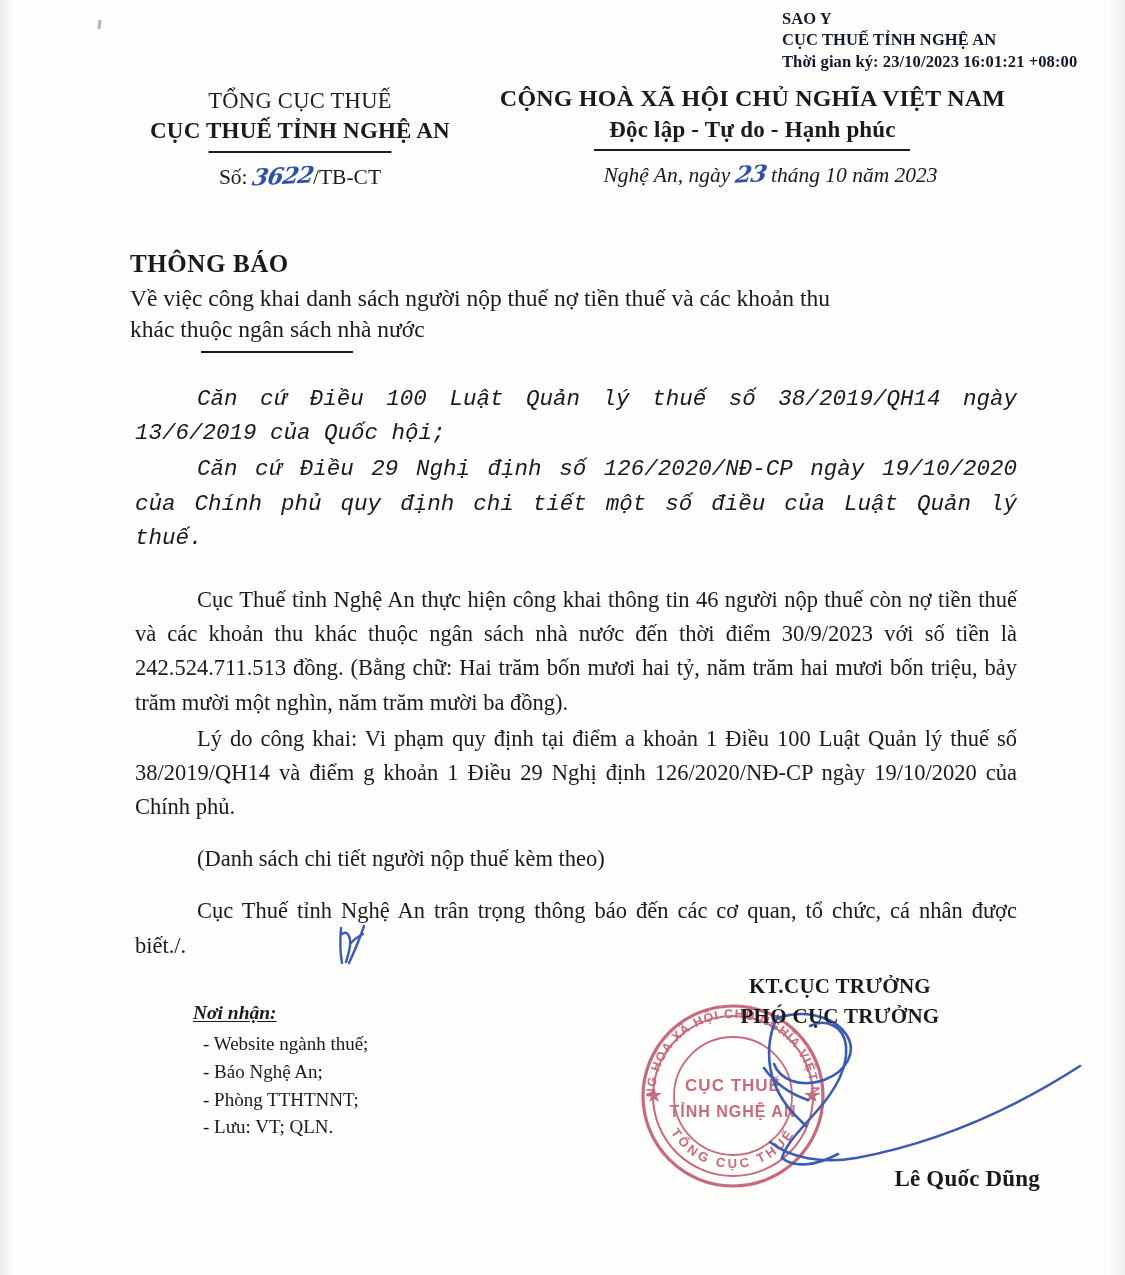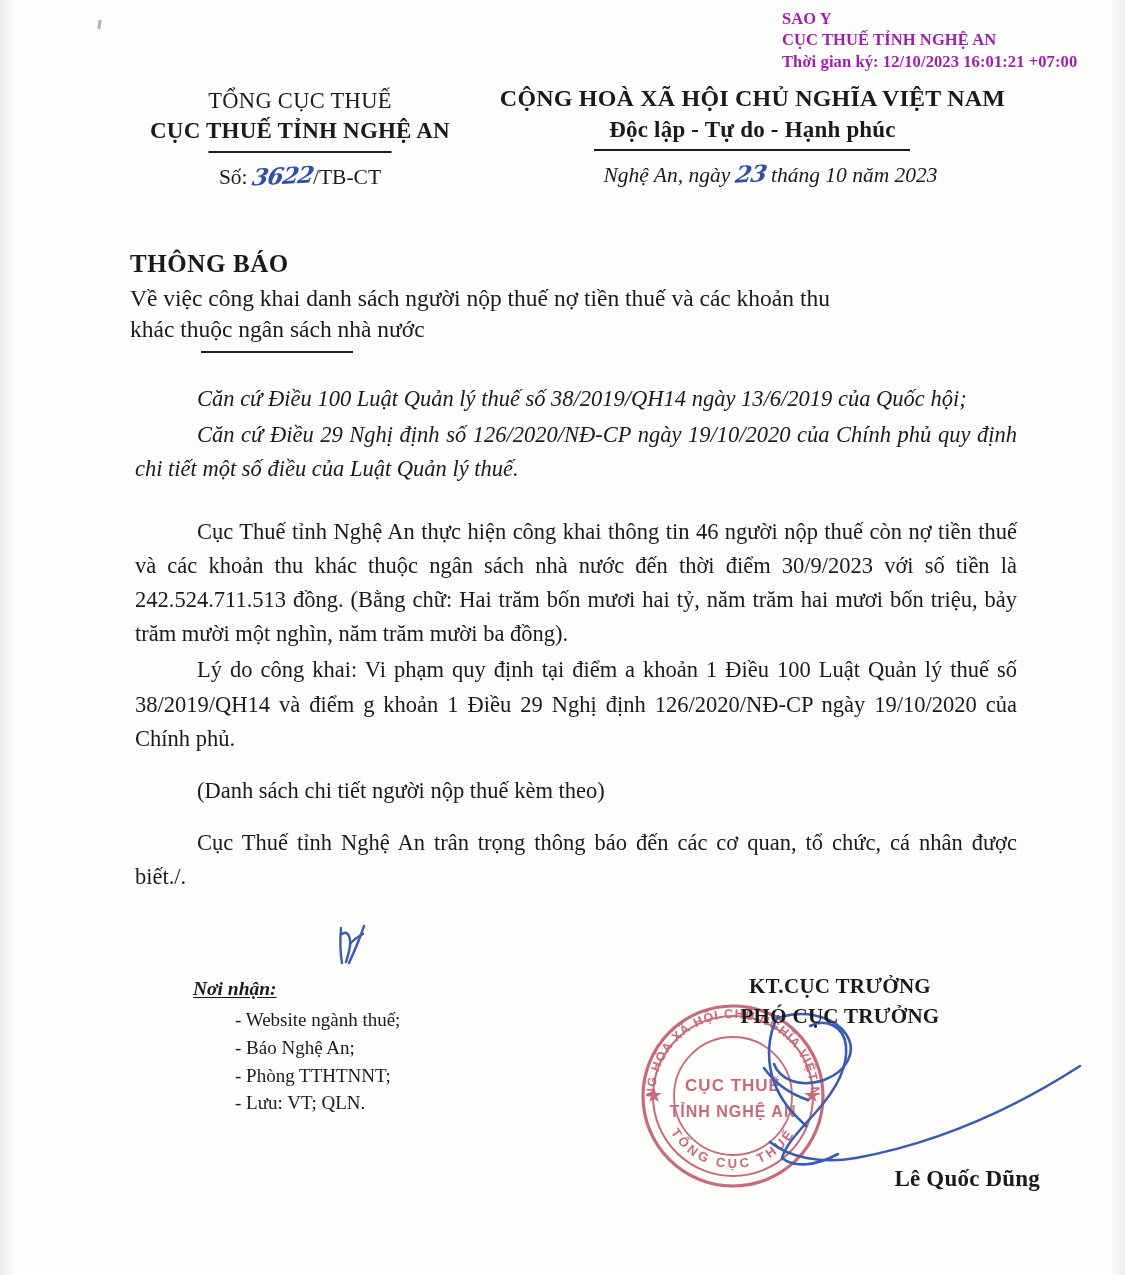--- a/index.html
+++ b/index.html
@@ -40,21 +40,21 @@
   
   .sign-meta {
     position: absolute;
     left: 782px;
     top: 8px;
     width: 330px;
     font-size: 16.5px;
     line-height: 1.30;
     font-family: "Liberation Serif", serif;
     font-weight: 700;
-    color: #a21caf;
+    color: #0f172a;
     letter-spacing: .1px;
   }
   .sign-meta .row { white-space: nowrap; }
 
   
   .speck {
     position: absolute;
     left: 98px; top: 20px;
     width: 3px; height: 9px;
     background: #9a9a9a;
@@ -198,20 +198,21 @@
   p.para {
     margin: 0;
     font-size: 22.5px;
     line-height: 1.52;
     text-align: justify;
     text-indent: 62px;
     text-justify: inter-word;
   }
   p.para.it {
     font-style: italic;
+    font-family: Liberation Mono, monospace;
   }
   .gap-s { height: 2px; }
   .gap-m { height: 28px; }
   .gap-l { height: 18px; }
 
   
   .close-mark {
     position: absolute;
     left: 333px;
     top: 922px;
@@ -227,27 +228,28 @@
     top: 975px;
     font-size: 19px;
     line-height: 1.47;
   }
   .recipients .rc-title {
     font-style: italic;
     font-weight: 700;
     font-size: 19.5px;
     text-decoration: underline;
     text-underline-offset: 2px;
+    margin-top: 24px;
   }
   .recipients ul {
     list-style: none;
     margin: 2px 0 0 0;
     padding: 0 0 0 10px;
   }
-  .recipients li { white-space: nowrap; margin-left: 32px; }
+  .recipients li { white-space: nowrap; }
 
   
   .sigblock {
     position: absolute;
     left: 640px;
     top: 972px;
     width: 400px;
     text-align: center;
   }
   .sig-role {
@@ -293,21 +295,21 @@
 </head>
 <body>
 
 <div class="page">
 
   <div class="speck"></div>
 
   <div class="sign-meta">
     <div class="row">SAO Y</div>
     <div class="row">CỤC THUẾ TỈNH NGHỆ AN</div>
-    <div class="row">Thời gian ký: 12/10/2023 16:01:21 +07:00</div>
+    <div class="row">Thời gian ký: 23/10/2023 16:01:21 +08:00</div>
   </div>
 
   <div class="hdr-left">
     <div class="org-top">TỔNG CỤC THUẾ</div>
     <div class="org-main">
       <span>CỤC THUẾ TỈNH NGHỆ AN</span>
       <span class="ul"></span>
     </div>
   </div>
 

